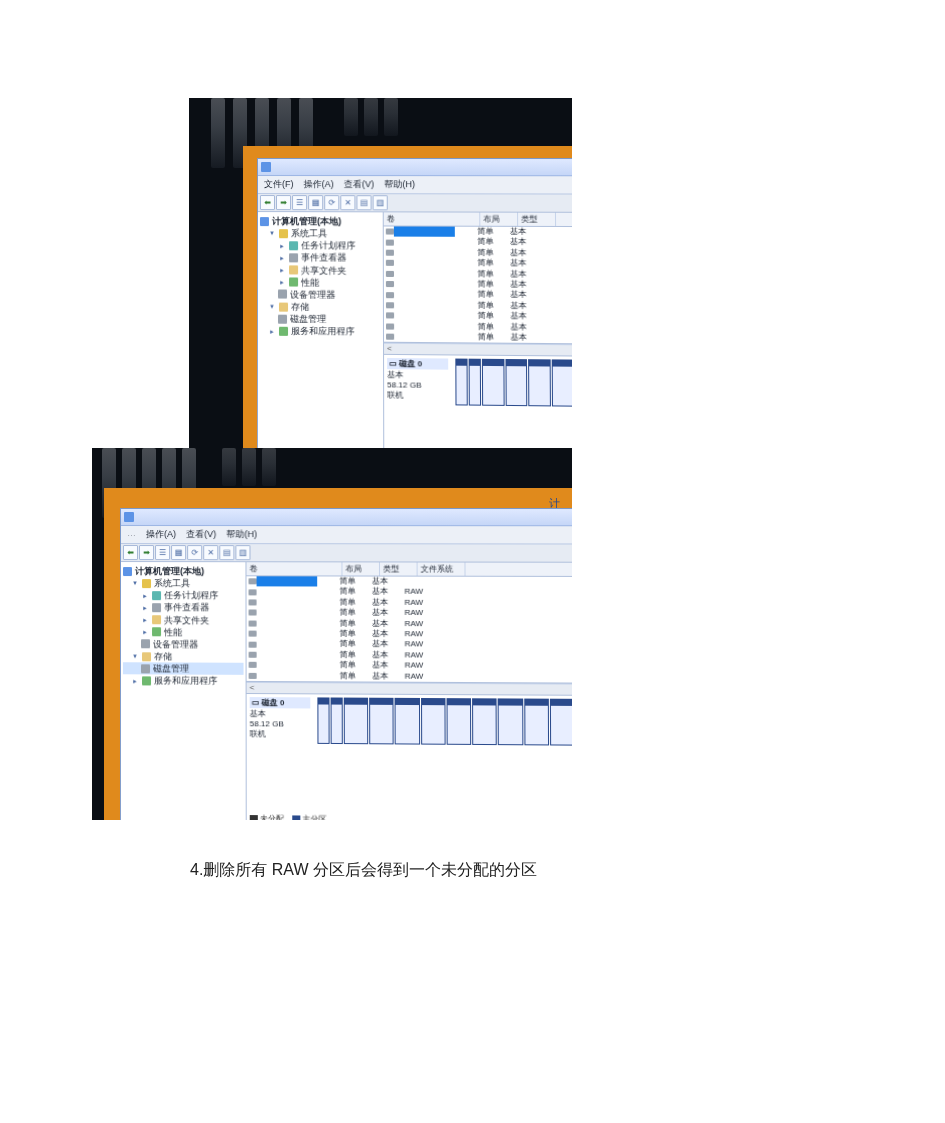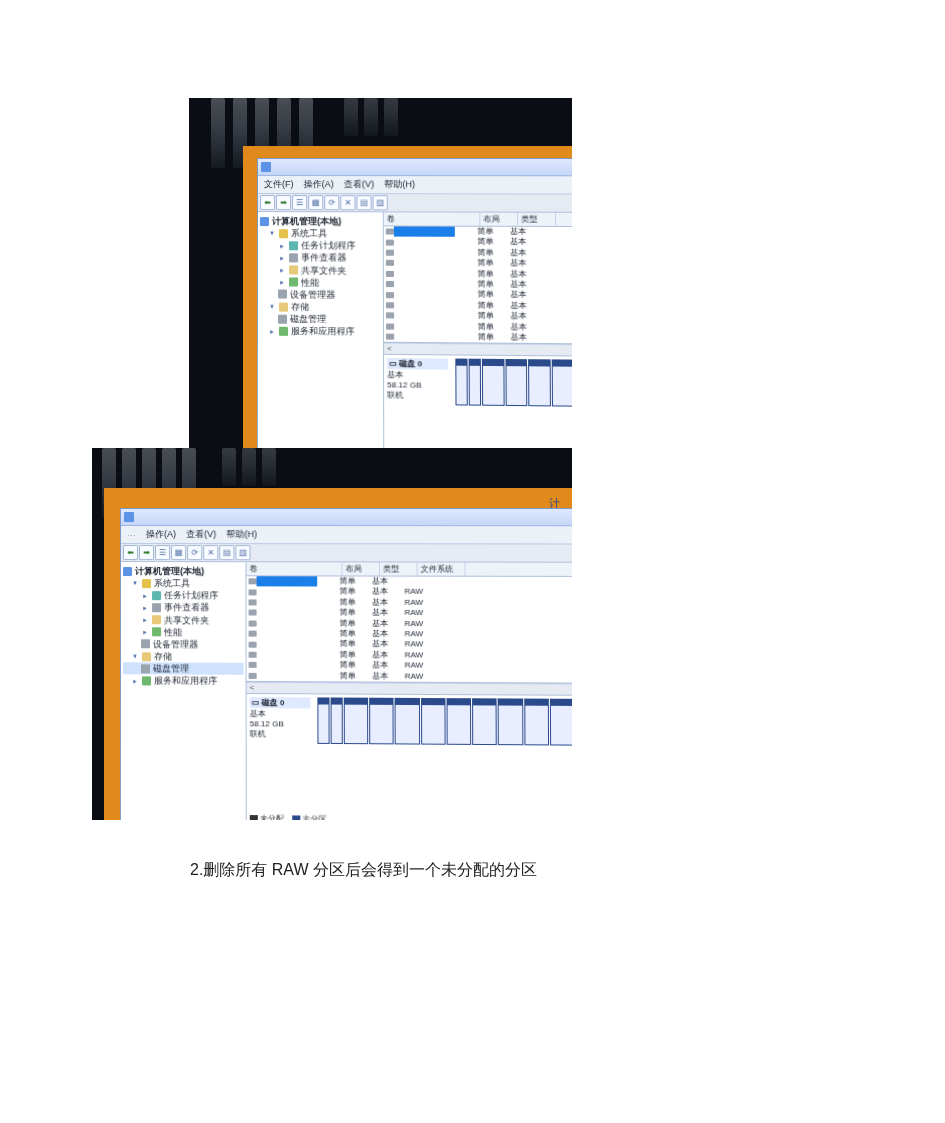--- a/index.html
+++ b/index.html
@@ -470,15 +470,15 @@
             <div class="legend">
               <span><span class="sw unalloc"></span><span>未分配</span></span>
               <span><span class="sw primary"></span><span>主分区</span></span>
             </div>
           </div>
         </div>
       </div>
     </div>
   </div>
 
-  <div class="caption">2.删除所有 RAW 分区后会得到一个未分配的分区</div>
+  <div class="caption">4.删除所有 RAW 分区后会得到一个未分配的分区</div>
 
 </div>
 
 </body></html>

